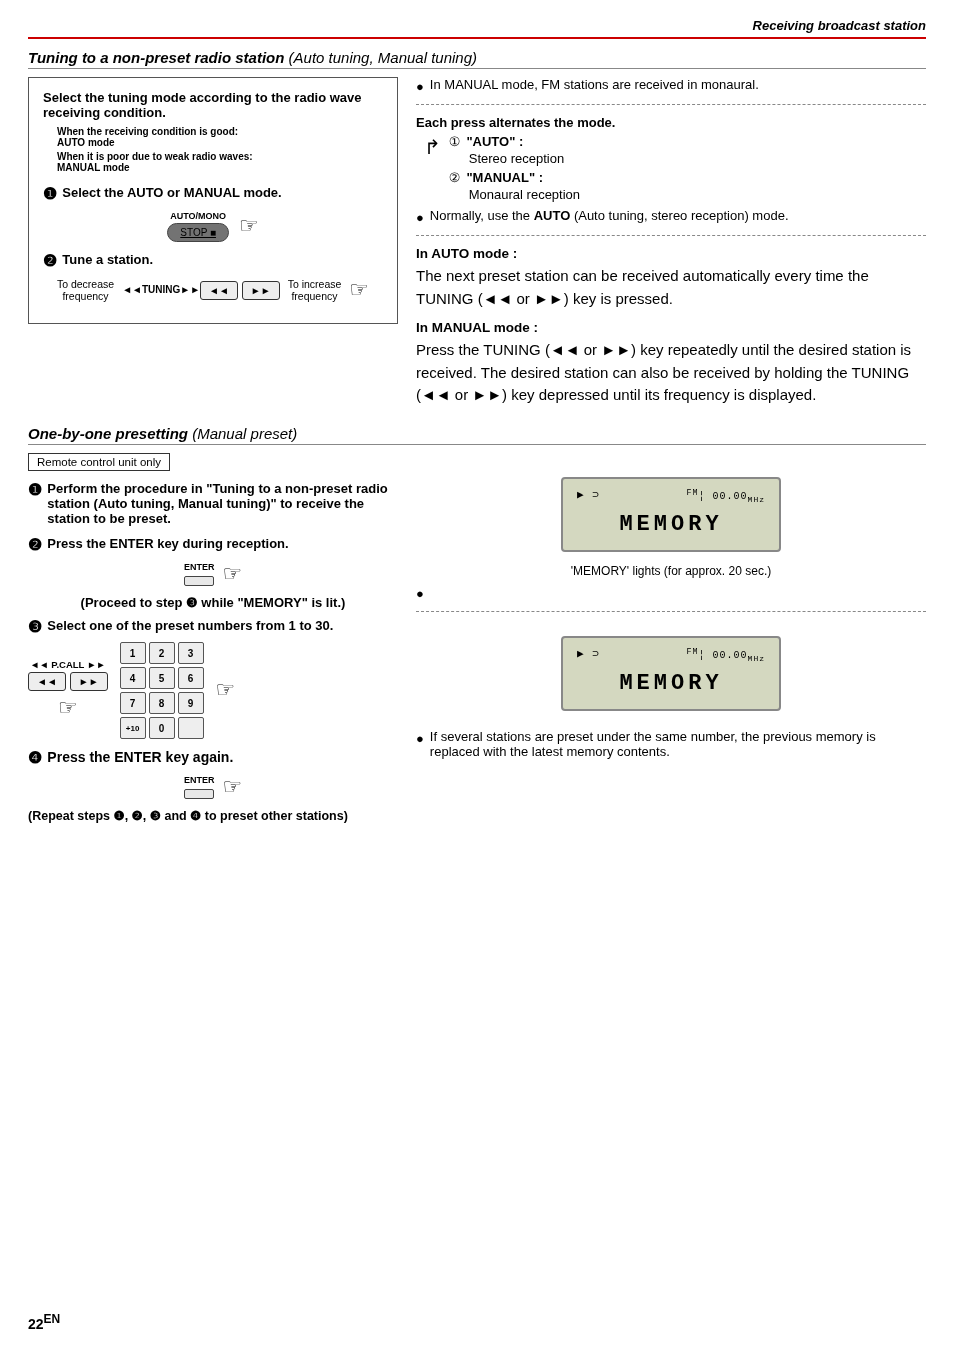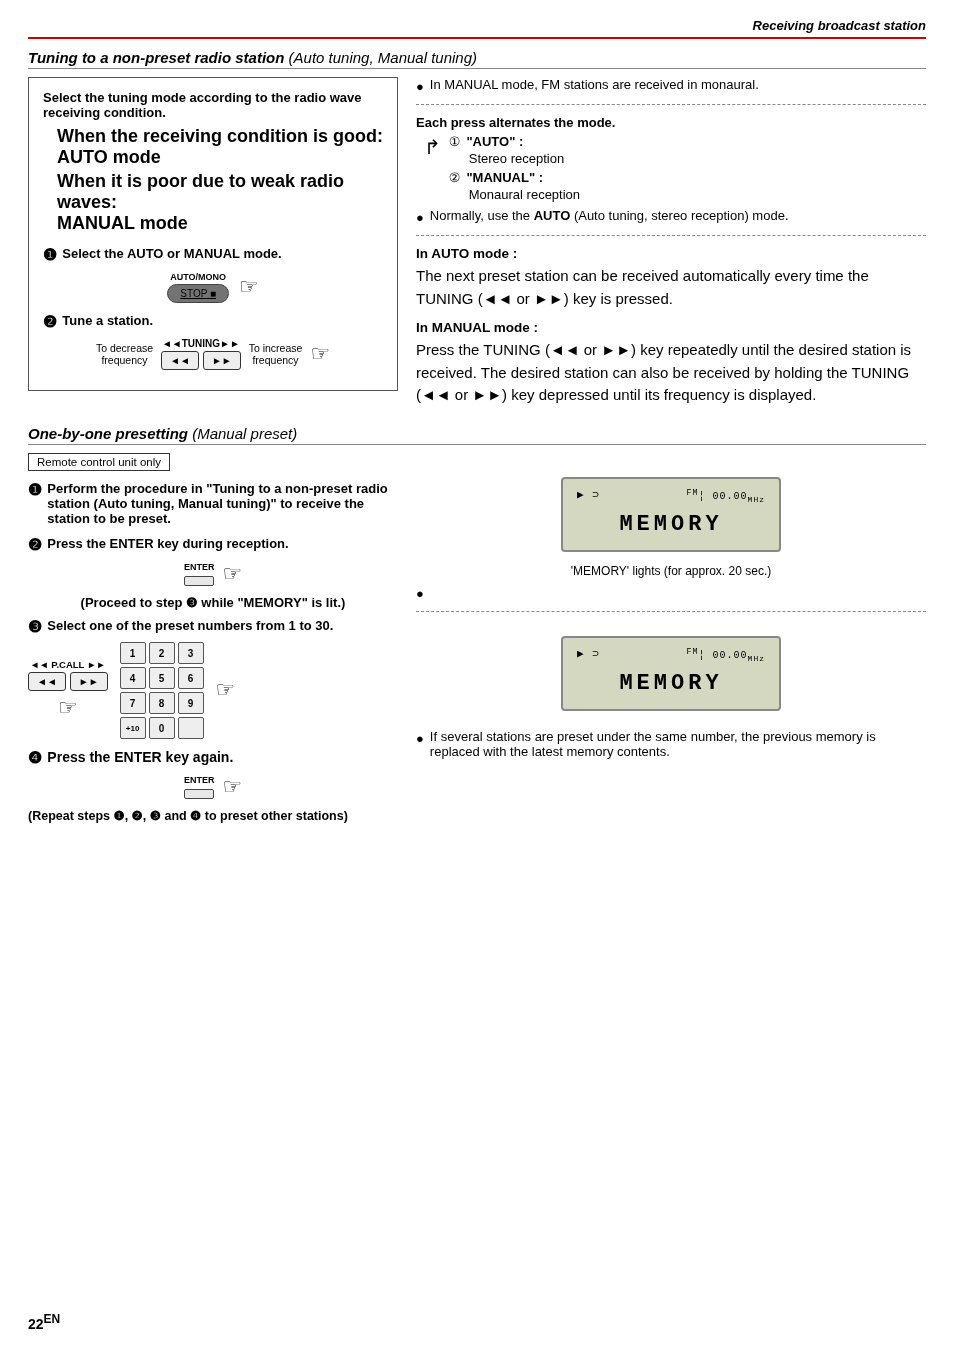--- a/index.html
+++ b/index.html
@@ -63,21 +63,21 @@
 
     .intro-bold {
       font-weight: bold;
       font-size: 13px;
       margin-bottom: 6px;
     }
 
     .condition-item {
       margin-left: 14px;
       margin-bottom: 3px;
-      font-size: 18px;
+      font-size: 10px;
     }
 
     .condition-item .label {
       font-weight: bold;
     }
 
     
     .diagram-area {
       display: flex;
       align-items: center;
@@ -189,21 +189,21 @@
       margin: 8px 0;
     }
 
     .tuning-label-small {
       font-size: 10.5px;
       text-align: center;
     }
 
     .tuning-btn-group {
       display: flex;
-      flex-direction: column;
+      flex-direction: row;
       align-items: center;
     }
 
     .tuning-btn-label {
       font-size: 10px;
       font-weight: bold;
       text-align: center;
       margin-bottom: 2px;
     }
 

